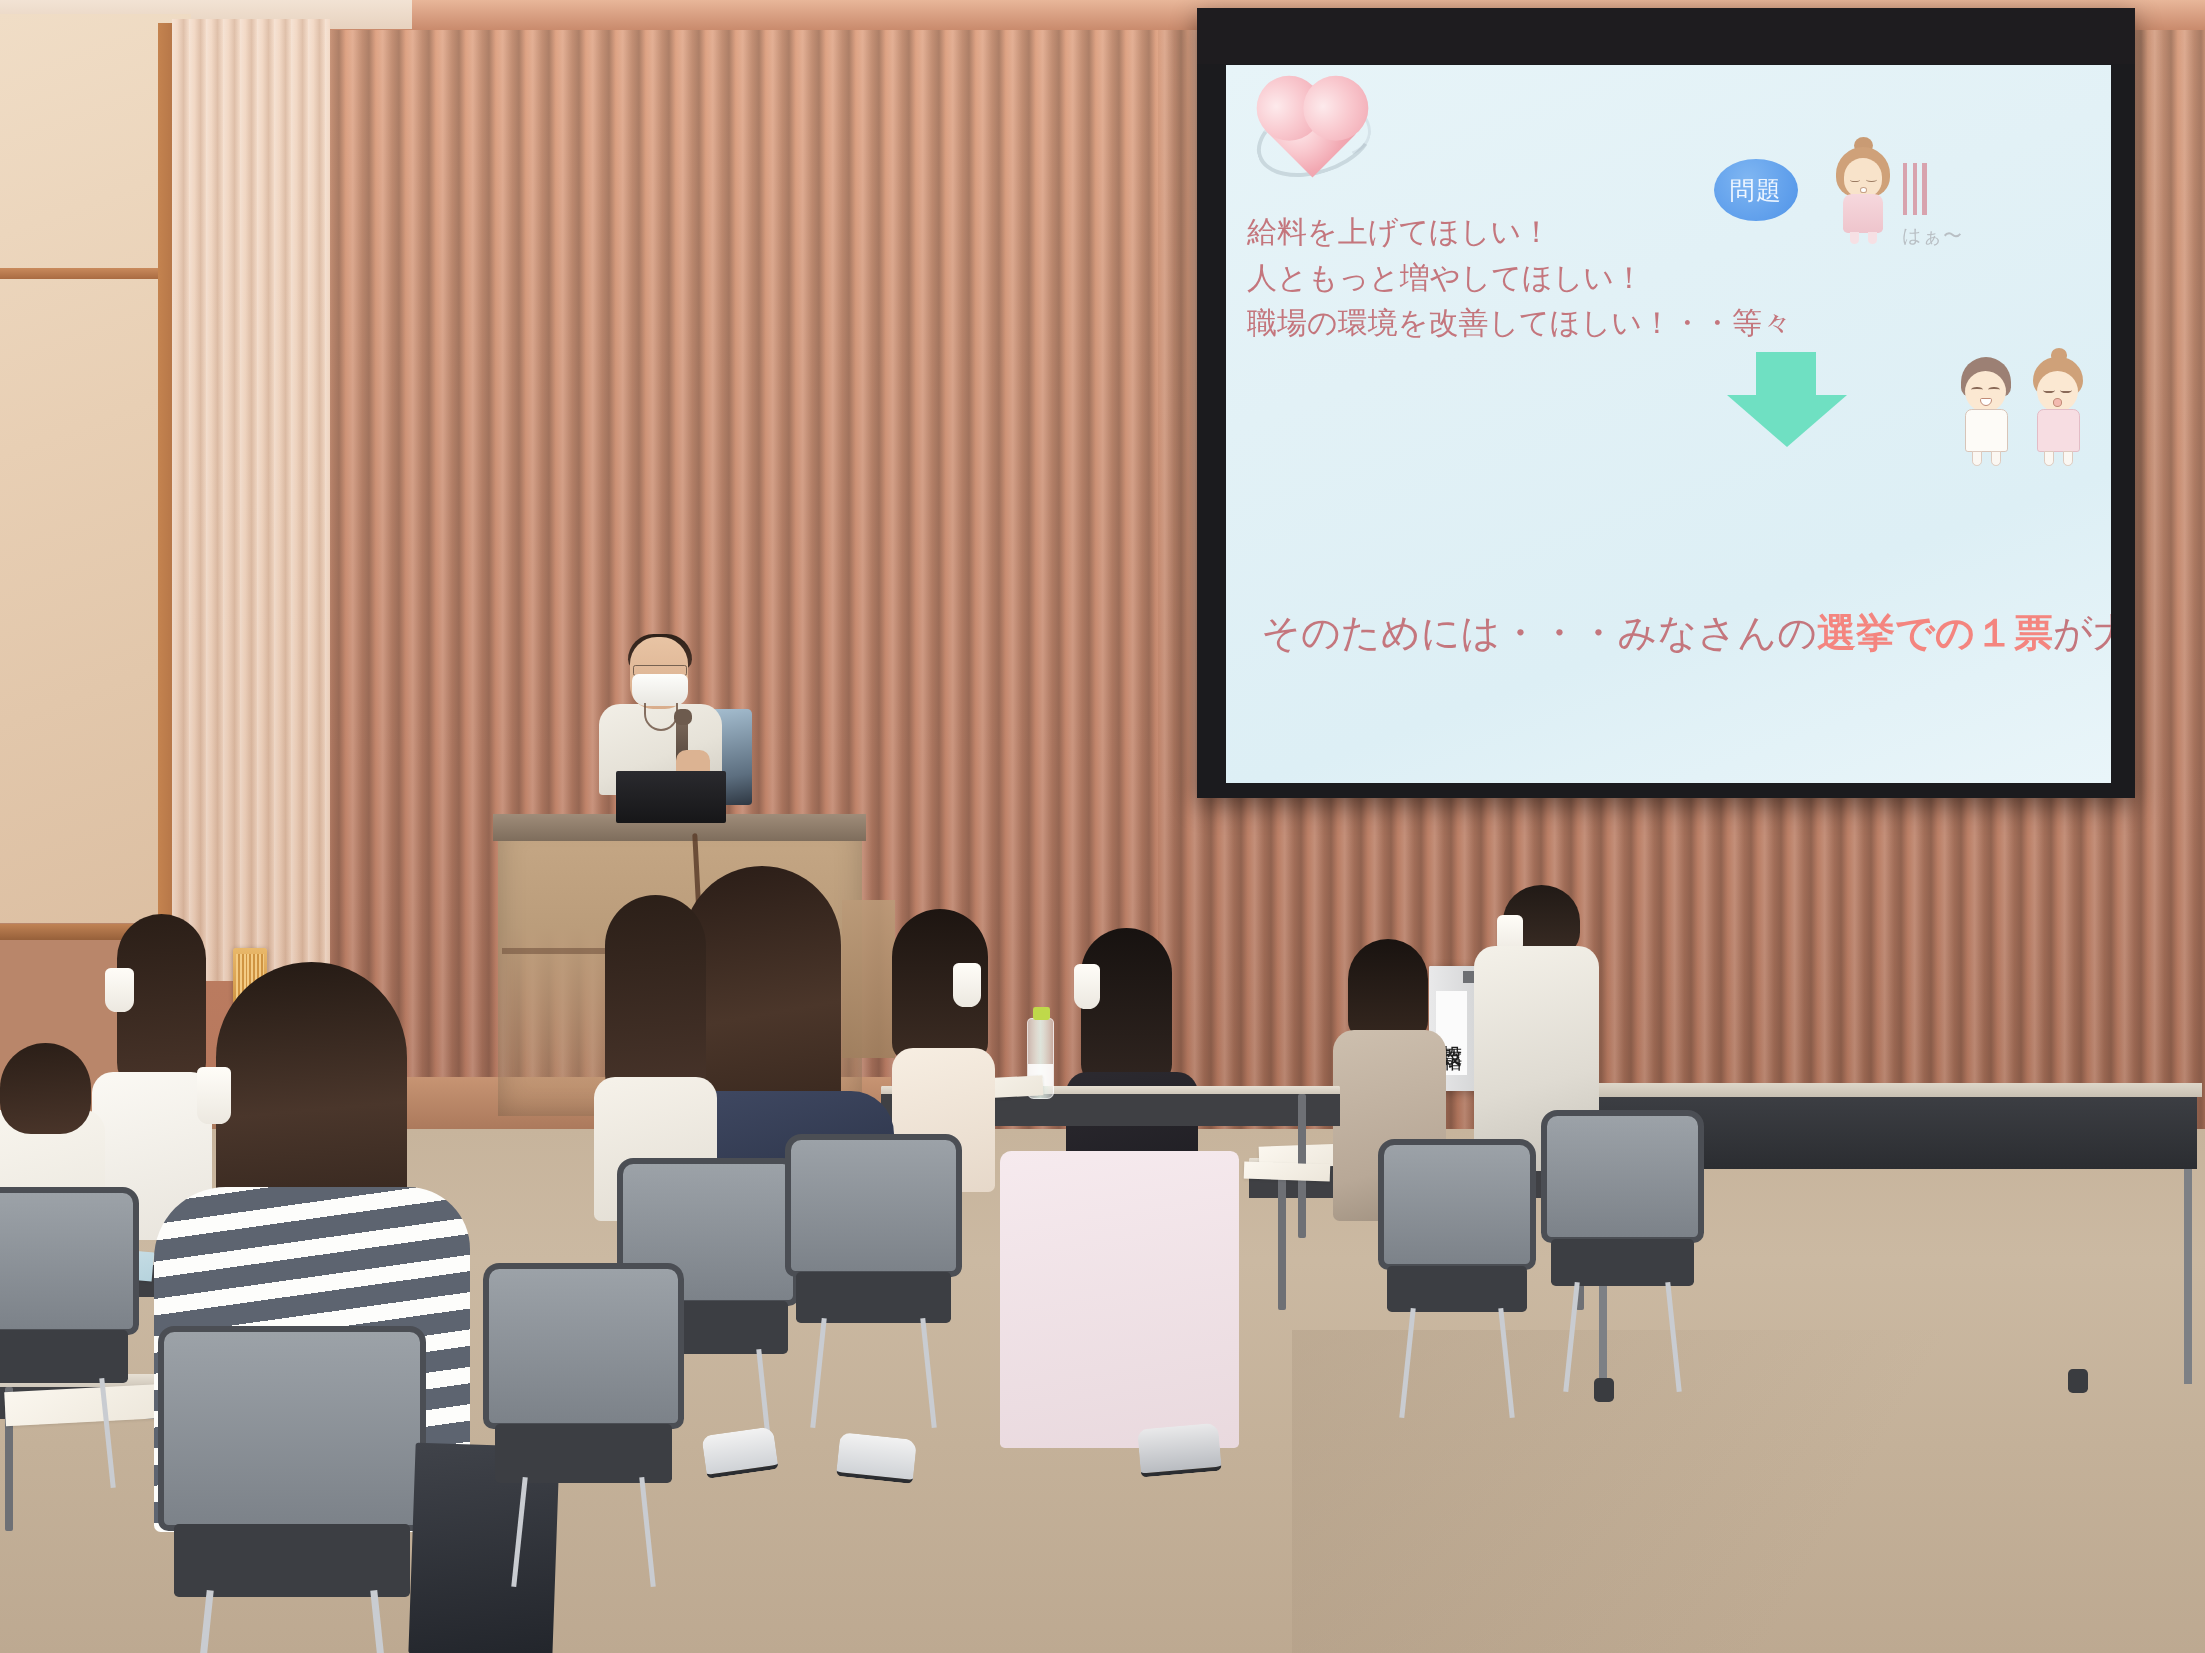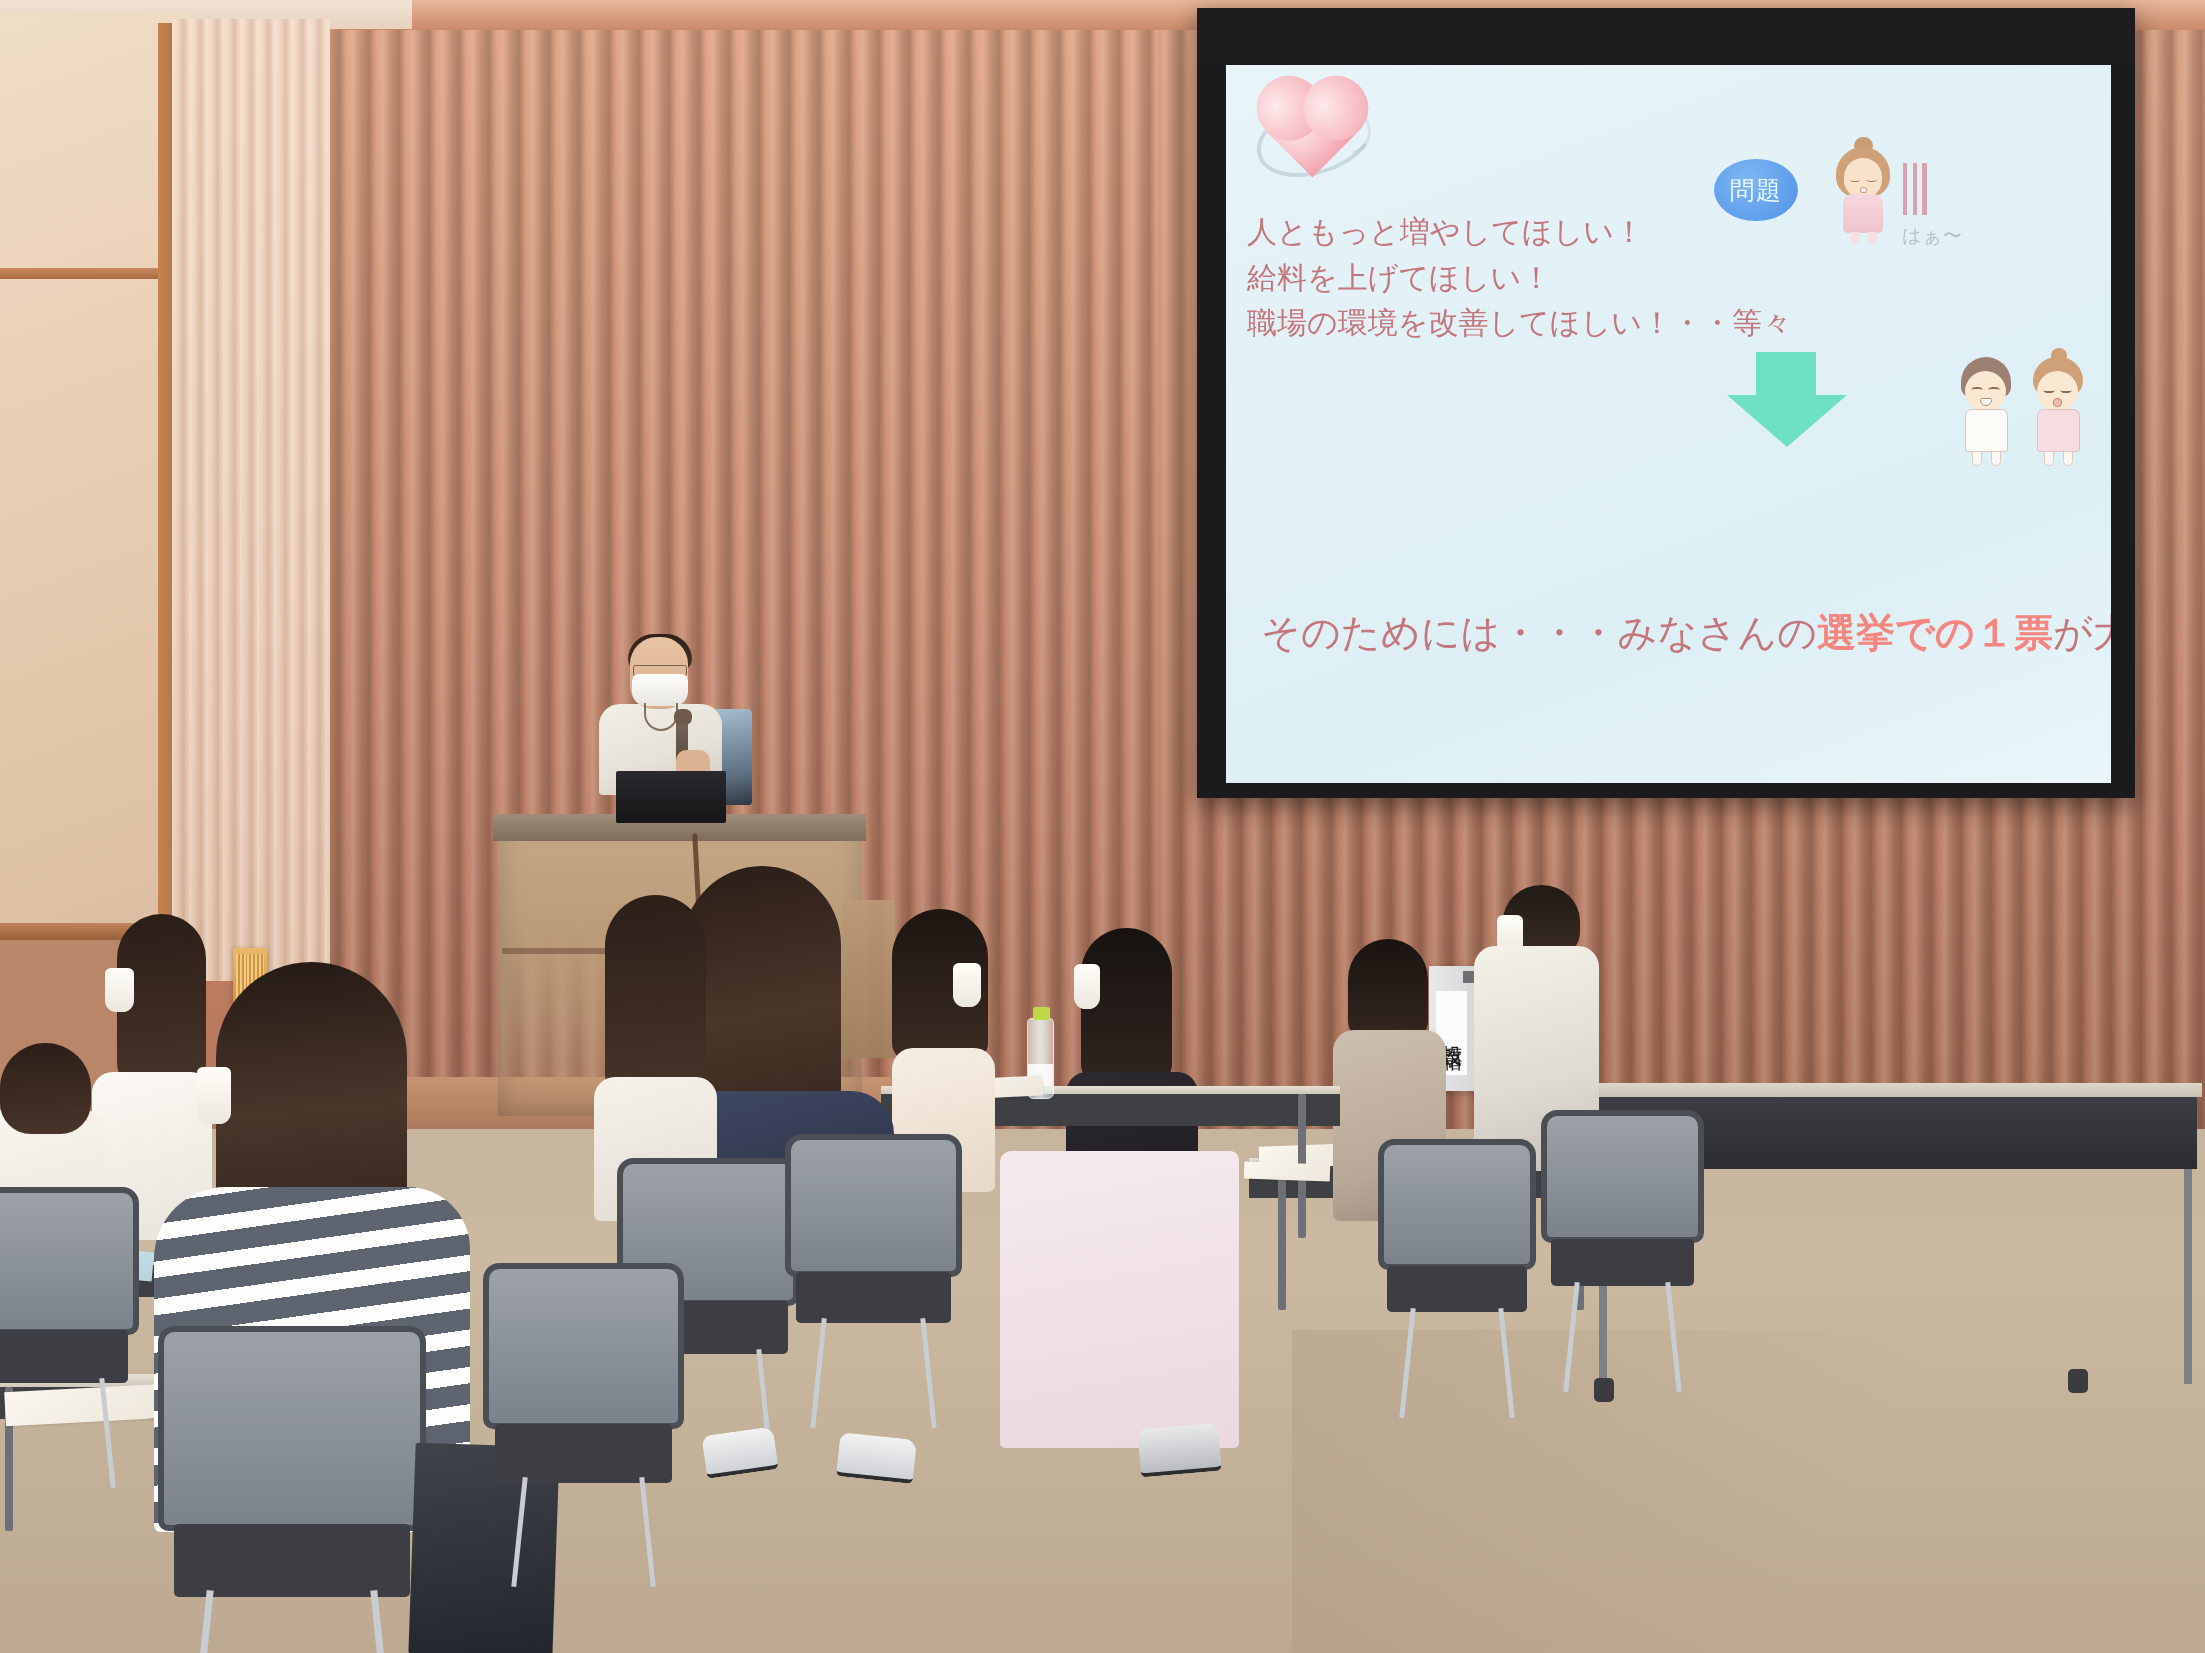--- a/index.html
+++ b/index.html
@@ -241,22 +241,22 @@
   <div class="slide">
 
     <div class="heart-wrap">
       <div class="swirl"></div>
       <div class="swirl2"></div>
       <div class="heart"></div>
     </div>
 
 
     <div class="bullets">
+      <div>給料を上げてほしい！</div>
       <div>人ともっと増やしてほしい！</div>
-      <div>給料を上げてほしい！</div>
       <div>職場の環境を改善してほしい！・・等々</div>
     </div>
 
     <div class="badge">
       <span>問題</span>
     </div>
 
     <div class="nurse-w">
       <div class="nw-bun"></div>
         <div class="nw-hair"></div>

